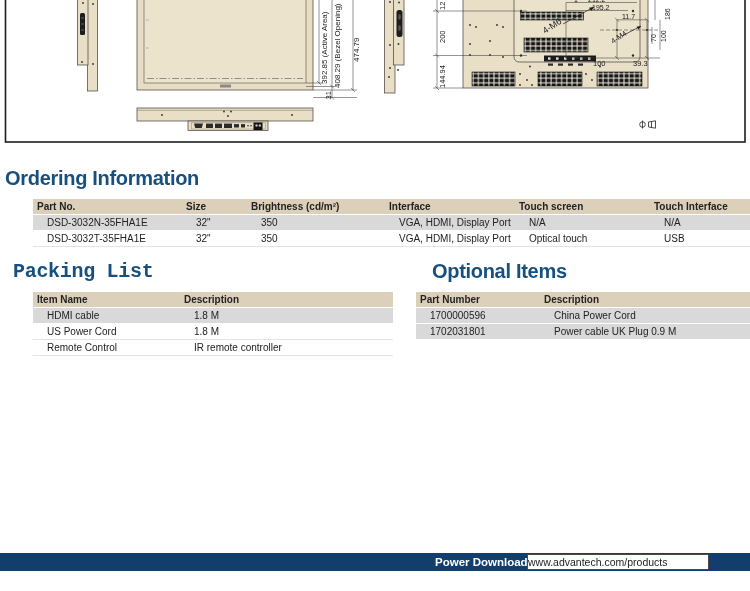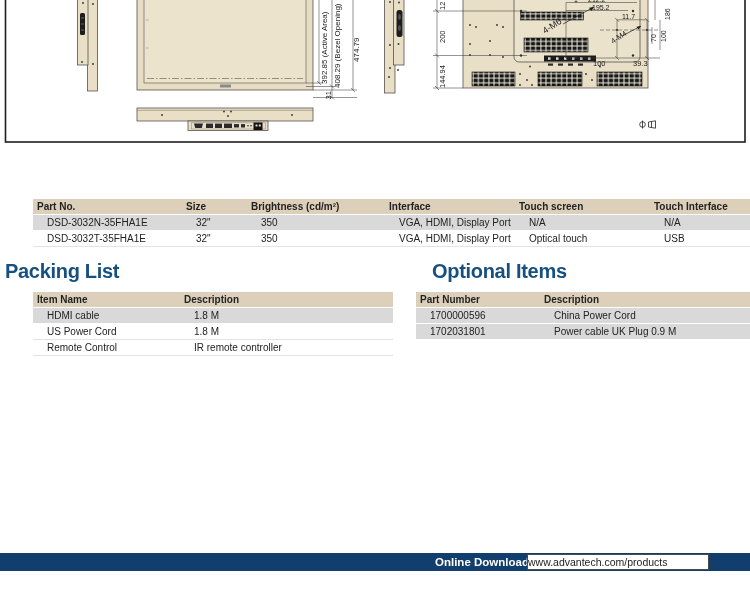--- a/index.html
+++ b/index.html
@@ -235,20 +235,21 @@
 
       <g stroke="#222" stroke-width="0.8" fill="none">
         <circle cx="642.5" cy="124.5" r="2.8"></circle>
         <line x1="642.5" y1="120.5" x2="642.5" y2="128.5"></line>
         <path d="M648.5,122 l7,-1.2 v7.4 l-7,-1.2 Z"></path>
         <line x1="651.5" y1="121.6" x2="651.5" y2="127.6"></line>
       </g>
     </svg>
   </div>
 
+  <div class="sec-title" style="left:5px;top:167px;">Ordering Information</div>
 
   <table class="t" style="left:5px;top:199px;width:740px;">
     <colgroup>
         <col style="width:149px">
         <col style="width:65px">
         <col style="width:138px">
         <col style="width:130px">
         <col style="width:135px">
         <col style="width:123px">
       </colgroup>
@@ -275,21 +276,21 @@
         <td>DSD-3032T-35FHA1E</td>
         <td>32"</td>
         <td>350</td>
         <td>VGA, HDMI, Display Port</td>
         <td>Optical touch</td>
         <td>USB</td>
       </tr>
     </tbody>
   </table>
 
-  <div class="sec-title" style="left:5px;top:260px;">Packing List</div>
+  <div class="sec-title" style="left:13px;top:260px;font-family:Liberation Mono, monospace;">Packing List</div>
 
   <table class="t" style="left:5px;top:292px;width:360px;">
     <colgroup>
         <col style="width:147px">
         <col style="width:213px">
       </colgroup>
     <thead>
       <tr>
         <th>Item Name</th>
         <th>Description</th>
@@ -330,16 +331,16 @@
         <td>China Power Cord</td>
       </tr>
       <tr class="gray">
         <td>1702031801</td>
         <td>Power cable UK Plug 0.9 M</td>
       </tr>
     </tbody>
   </table>
 
   <div class="footer-bar"></div>
-  <div class="footer-label">Online Download</div>
+  <div class="footer-label">Power Download</div>
   <div class="footer-url">www.advantech.com/products</div>
 
 </div>
 
 </body></html>

